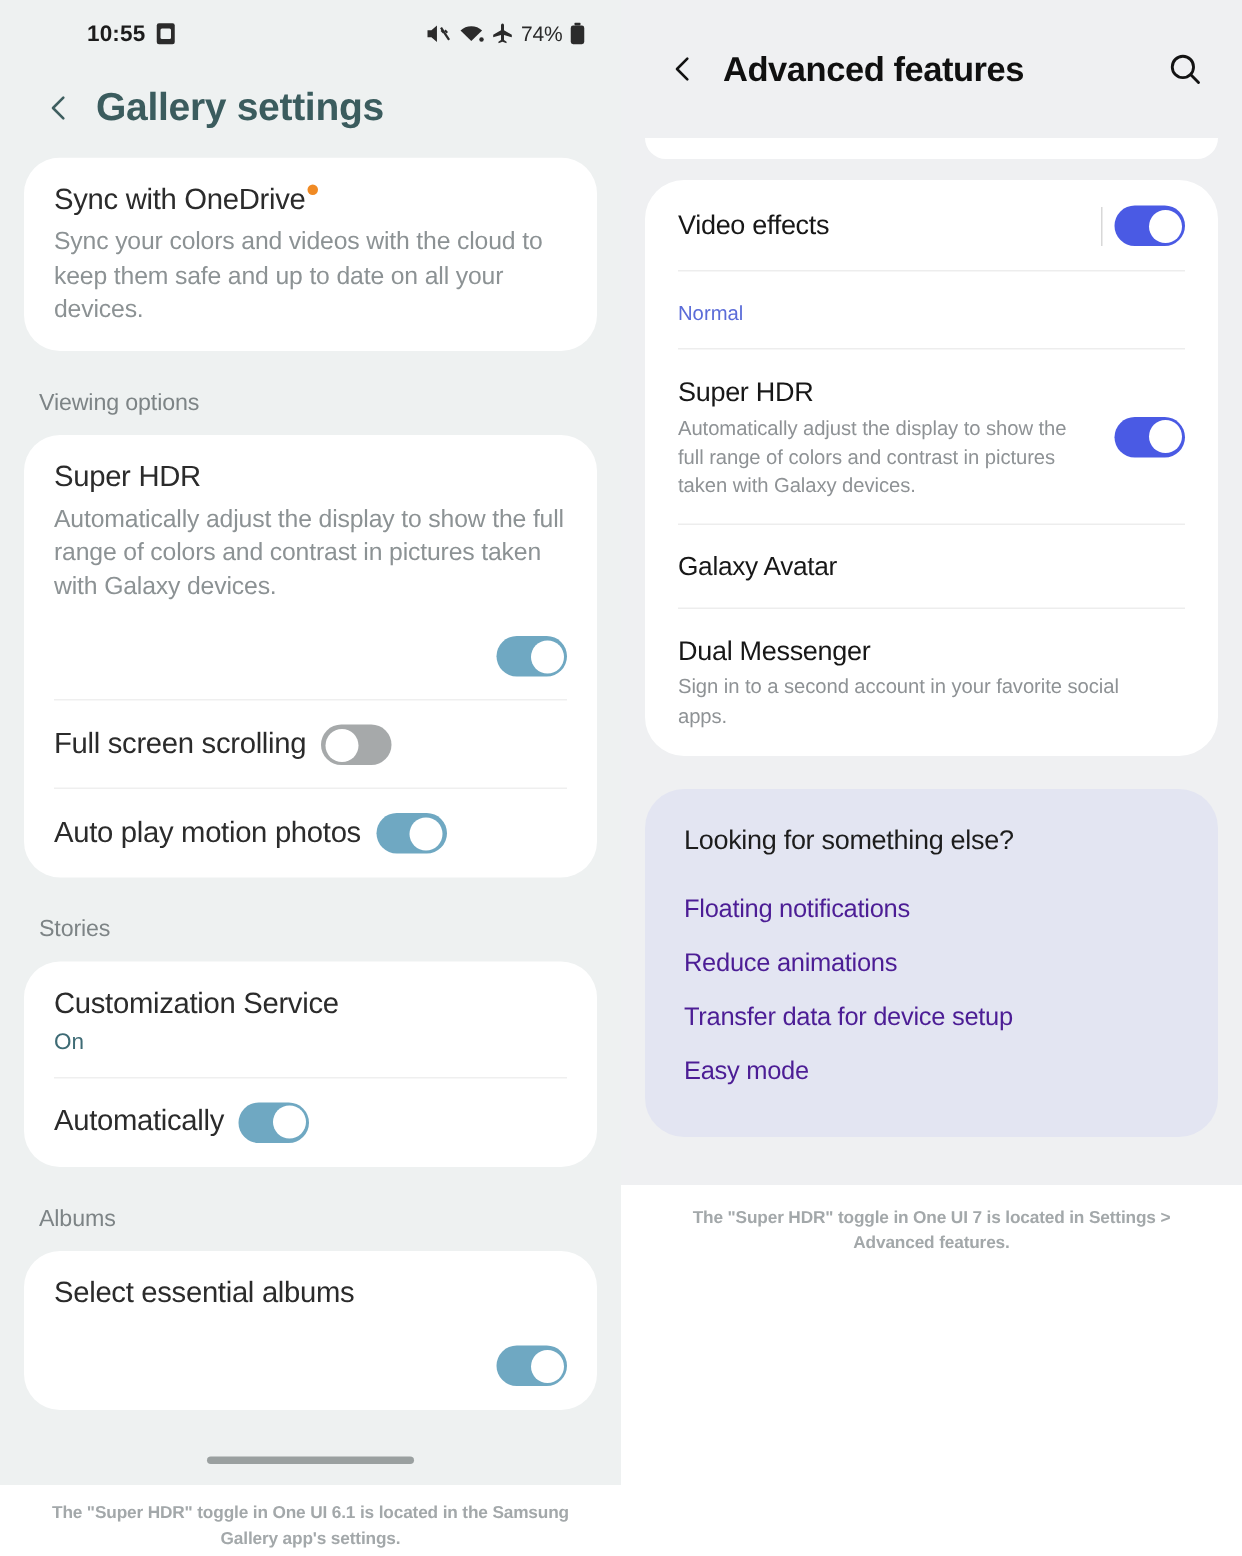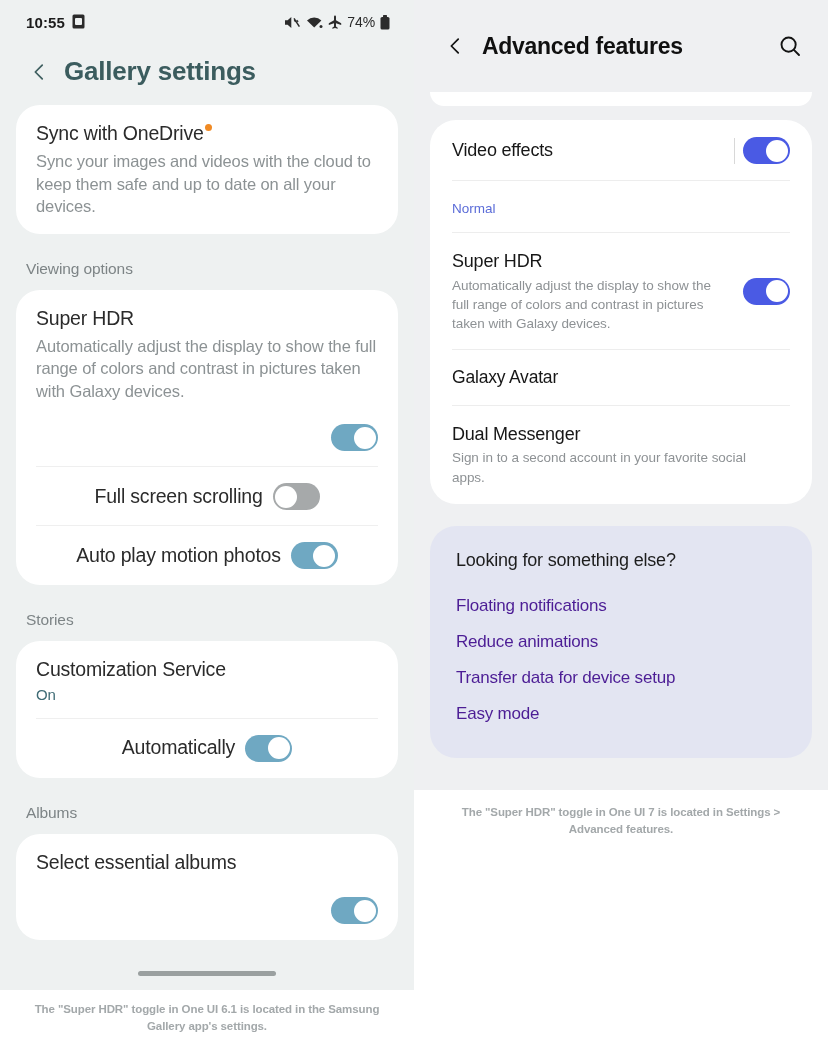--- a/index.html
+++ b/index.html
@@ -43,21 +43,21 @@
 
   
   .statusbar {
     height: 44px;
     padding: 0 24px 0 26px;
     display: flex;
     align-items: center;
     justify-content: space-between;
     flex: none;
   }
-  .status-left { display: flex; gap: 7px; }
+  .status-left { display: flex; align-items: center; gap: 7px; margin-left: 32px; }
   .status-time {
     font-size: 15px;
     font-weight: 700;
     color: #1c1c1c;
     letter-spacing: 0.1px;
   }
   .status-right {
     display: flex;
     align-items: center;
     gap: 5px;
@@ -110,21 +110,21 @@
     color: #7d8486;
     padding: 18px 10px 12px 10px;
     font-weight: 400;
     letter-spacing: -0.1px;
   }
 
   .row {
     padding: 16px 20px 16px 20px;
     position: relative;
   }
-  .row.split { display: flex; align-items: center; justify-content: center; gap: 10px; }
+  .row.split { display: flex; align-items: center; justify-content: flex-start; gap: 10px; }
   .row-sep::after {
     content: "";
     position: absolute;
     left: 20px; right: 20px; bottom: 0;
     height: 1px;
     background: #efefef;
   }
 
   .row-title {
     font-size: 19.5px;
@@ -380,21 +380,21 @@
         <div class="page-title-left">Gallery settings</div>
       </div>
 
       <div class="sbody-left">
 
         <div class="card">
           <div class="row">
             <div>
               <span class="row-title">Sync with OneDrive</span><span class="badge-dot"></span>
             </div>
-            <div class="row-sub">Sync your images and videos with the cloud to keep them safe and up to date on all your devices.</div>
+            <div class="row-sub">Sync your colors and videos with the cloud to keep them safe and up to date on all your devices.</div>
           </div>
         </div>
 
         <div class="sect-head">Viewing options</div>
 
         <div class="card">
           <div>
             <div class="row">
               <div class="row-title">Super HDR</div>
               <div class="row-sub">Automatically adjust the display to show the full range of colors and contrast in pictures taken with Galaxy devices.</div>

